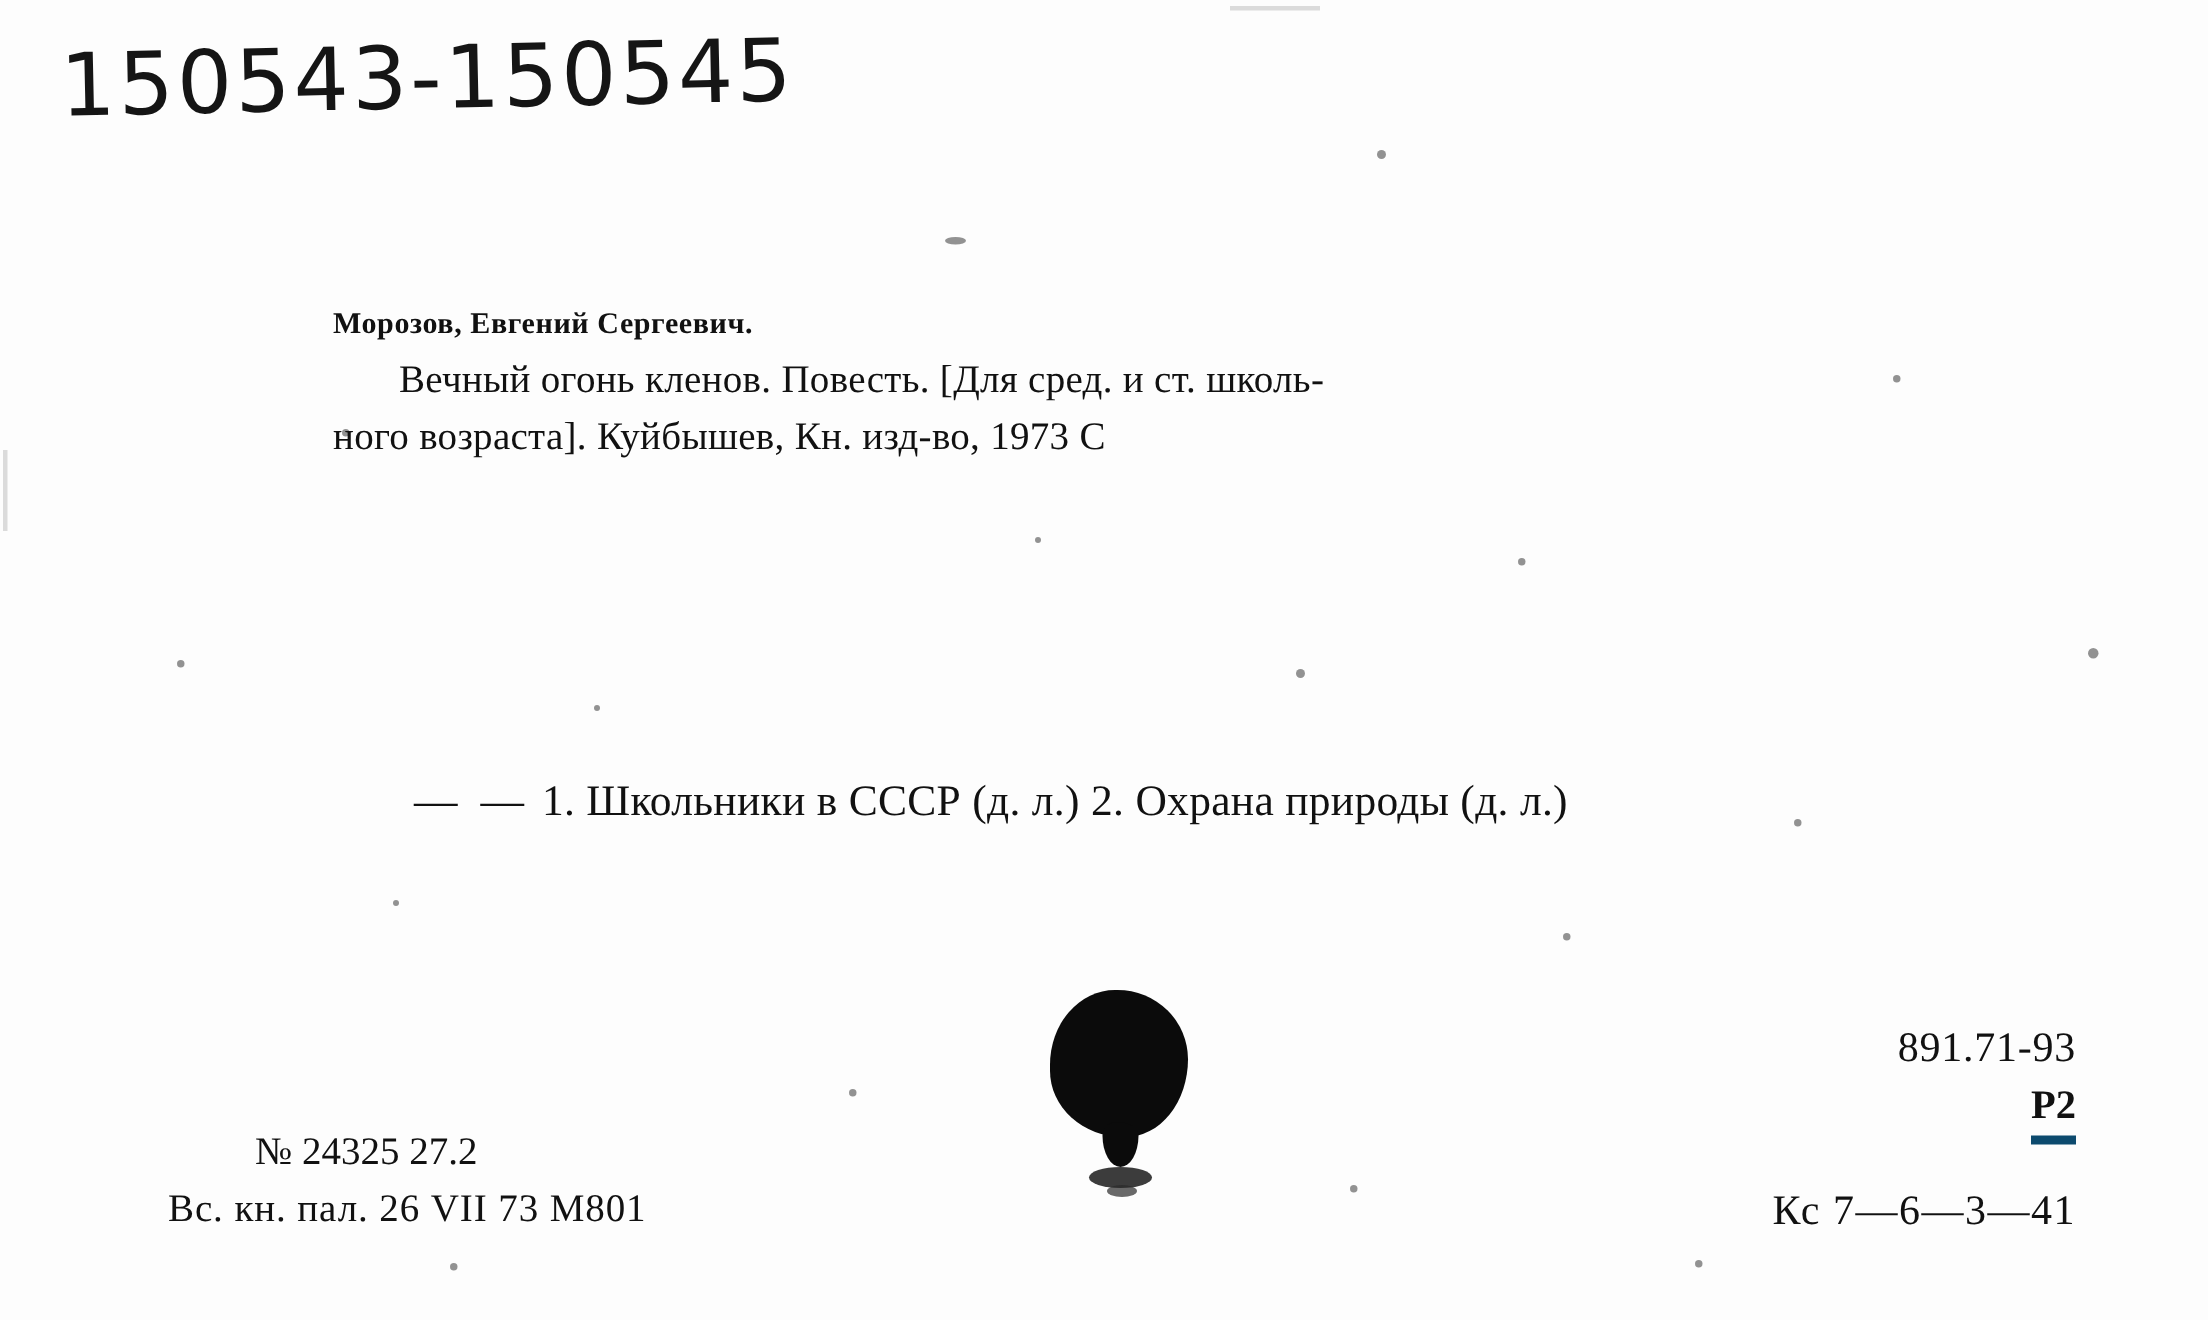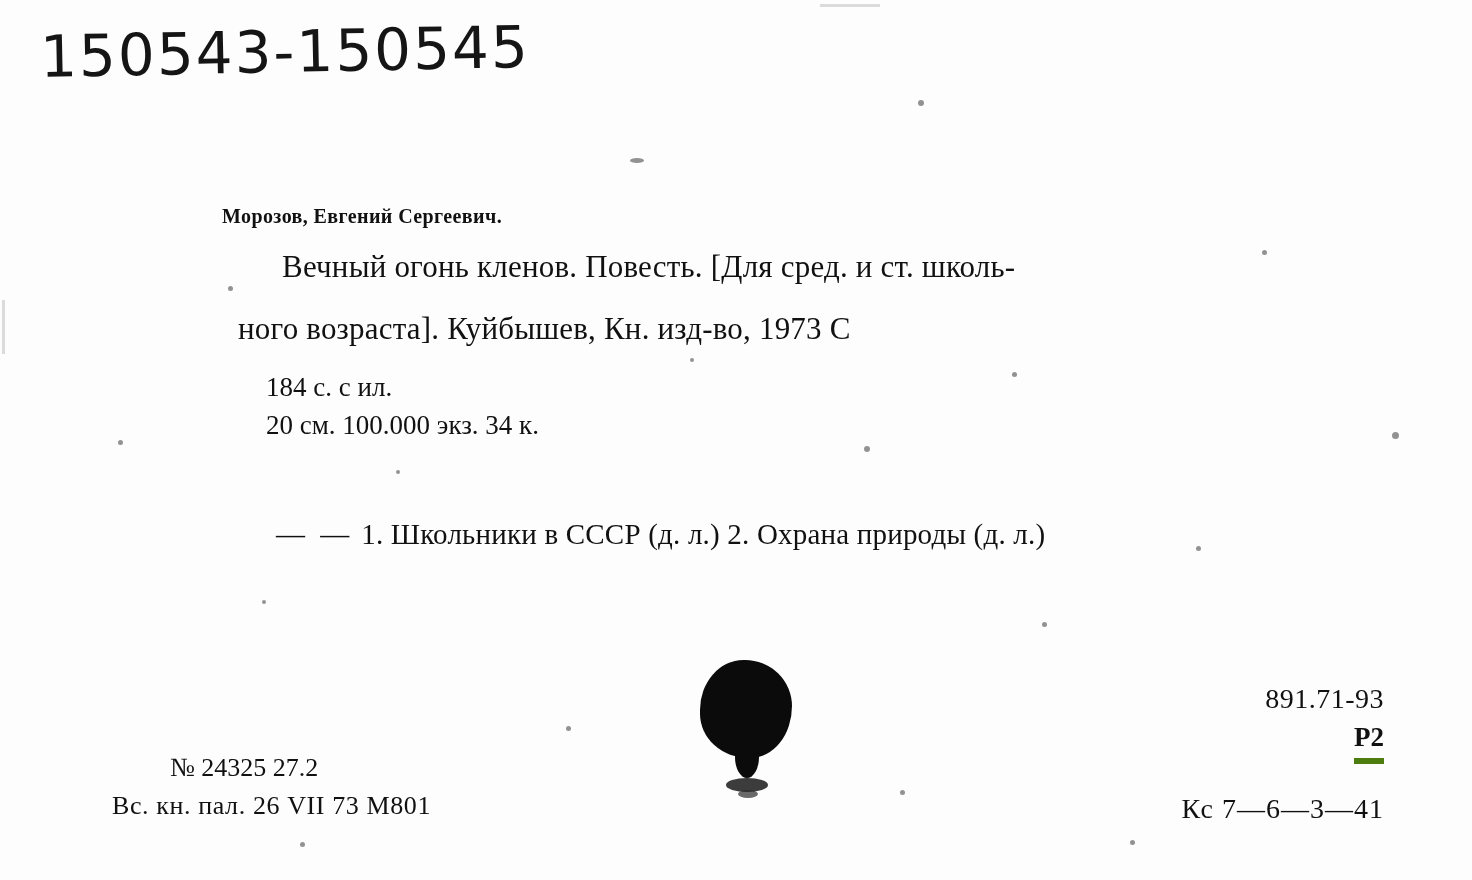--- a/index.html
+++ b/index.html
@@ -45,23 +45,23 @@
     top: 205px;
     width: 1120px;
   }
   #author {
     font-weight: bold;
     font-size: 20px;
     letter-spacing: .4px;
     margin: 0 0 6px 0;
   }
   .title-line {
-    font-size: 31px;
+    font-size: 26px;
     letter-spacing: .2px;
-    margin: 16px;
+    margin: 0;
     line-height: 1.48;
     white-space: nowrap;
   }
   .title-line.indent {
     text-indent: 44px;
   }
   #phys {
     margin-top: 10px;
     margin-left: 44px;
   }
@@ -106,21 +106,21 @@
     text-align: right;
     font-size: 28px;
     line-height: 1.35;
   }
   #class-udk { white-space: nowrap; letter-spacing: .5px; }
   #class-code {
     font-weight: bold;
     font-size: 27px;
     display: inline-block;
     padding-bottom: 3px;
-    border-bottom: 6px solid #4d7c0f;
+    border-bottom: 6px solid #0c4a6e;
   }
   #class-line {
     margin-top: 26px;
     font-size: 28px;
     letter-spacing: 1px;
     white-space: nowrap;
   }
 
   
   #blot {
@@ -193,24 +193,20 @@
   <div class="speck" style="left:690px;top:358px;width:4px;height:4px;"></div>
   <div class="speck" style="left:1196px;top:546px;width:5px;height:5px;"></div>
   <div class="speck" style="left:262px;top:600px;width:4px;height:4px;"></div>
 
   <div id="handwriting">150543-150545</div>
 
   <div id="record">
     <div id="author">Морозов, Евгений Сергеевич.</div>
     <div class="title-line indent">Вечный огонь кленов. Повесть. [Для сред. и ст. школь-</div>
     <div class="title-line">ного возраста].     Куйбышев, Кн. изд-во, 1973   С</div>
-    <div id="phys">
-      <div class="phys-line">184 с. с ил.</div>
-      <div class="phys-line">20 см. 100.000 экз. 34 к.</div>
-    </div>
   </div>
 
   <div id="tracings">
     <span class="dashes">— —</span><span>1. Школьники в СССР (д. л.) 2. Охрана природы (д. л.)</span>
   </div>
 
   <div id="blot"></div>
   <div id="blot-tail"></div>
   <div id="blot-splash"></div>
   <div id="blot-splash2"></div>

